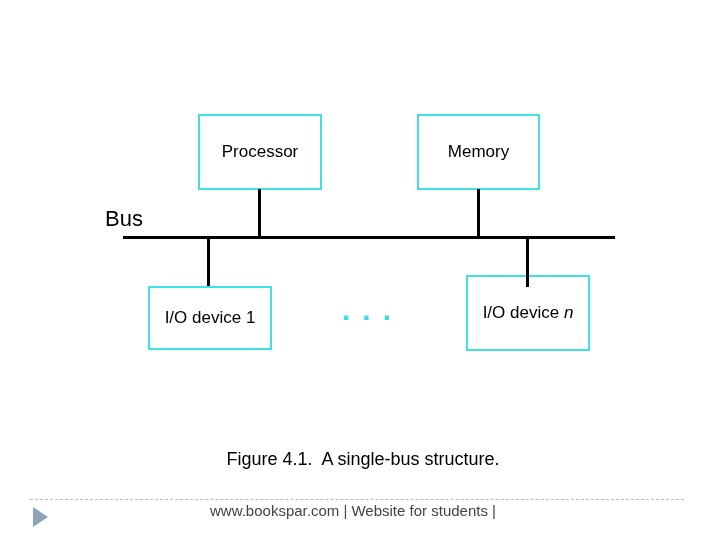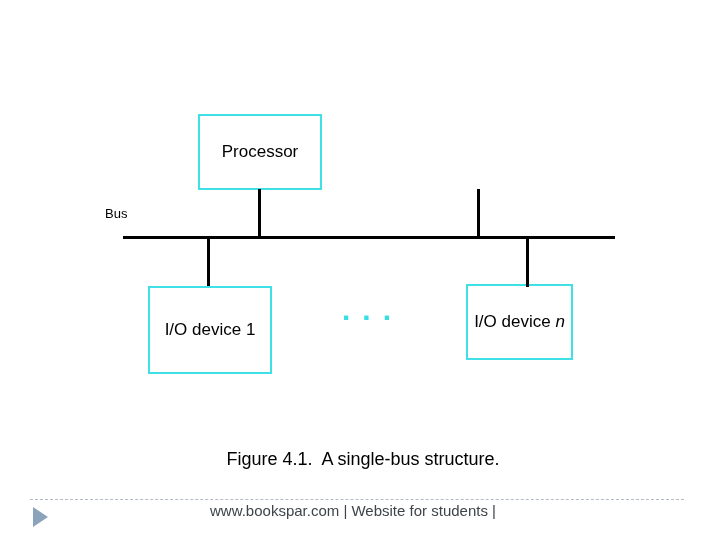--- a/index.html
+++ b/index.html
@@ -21,22 +21,22 @@
     background: #ffffff;
     display: flex;
     align-items: center;
     justify-content: center;
     font-size: 17px;
     color: #000000;
     box-sizing: border-box;
   }
   .box-processor { left: 198px; top: 114px; width: 124px; height: 76px; }
   .box-memory    { left: 417px; top: 114px; width: 123px; height: 76px; }
-  .box-io1       { left: 148px; top: 286px; width: 124px; height: 88px; }
-  .box-ion       { left: 466px; top: 284px; width: 107px; height: 76px; }
+  .box-io1       { left: 148px; top: 286px; width: 124px; height: 64px; }
+  .box-ion       { left: 466px; top: 275px; width: 124px; height: 76px; }
   .box-ion i { font-style: italic; }
 
   .vline {
     position: absolute;
     width: 3px;
     background: #000000;
   }
   .conn-processor { left: 258px; top: 189px; height: 49px; }
   .conn-memory    { left: 477px; top: 189px; height: 49px; }
   .conn-io1       { left: 207px; top: 238px; height: 48px; }
@@ -44,21 +44,21 @@
 
   .bus-line {
     position: absolute;
     left: 123px; top: 236px;
     width: 492px; height: 3px;
     background: #000000;
   }
   .bus-label {
     position: absolute;
     left: 105px; top: 206px;
-    font-size: 13px;
+    font-size: 22px;
     color: #000000;
   }
   .ellipsis {
     position: absolute;
     left: 342px; top: 293px;
     width: 70px;
     color: #35dfe6;
     font-size: 30px;
     font-weight: bold;
     letter-spacing: 12px;
@@ -98,20 +98,23 @@
 </style>
 </head>
 <body>
 
 <div class="slide">
 
   <div class="dbox box-processor">
     <span>Processor</span>
   </div>
 
+  <div class="dbox box-memory">
+    <span>Memory</span>
+  </div>
 
   <div class="dbox box-io1">
     <span>I/O device 1</span>
   </div>
 
   <div class="dbox box-ion">
     <span><span>I/O device </span><i>n</i></span>
   </div>
 
   <div class="bus-label">Bus</div>

